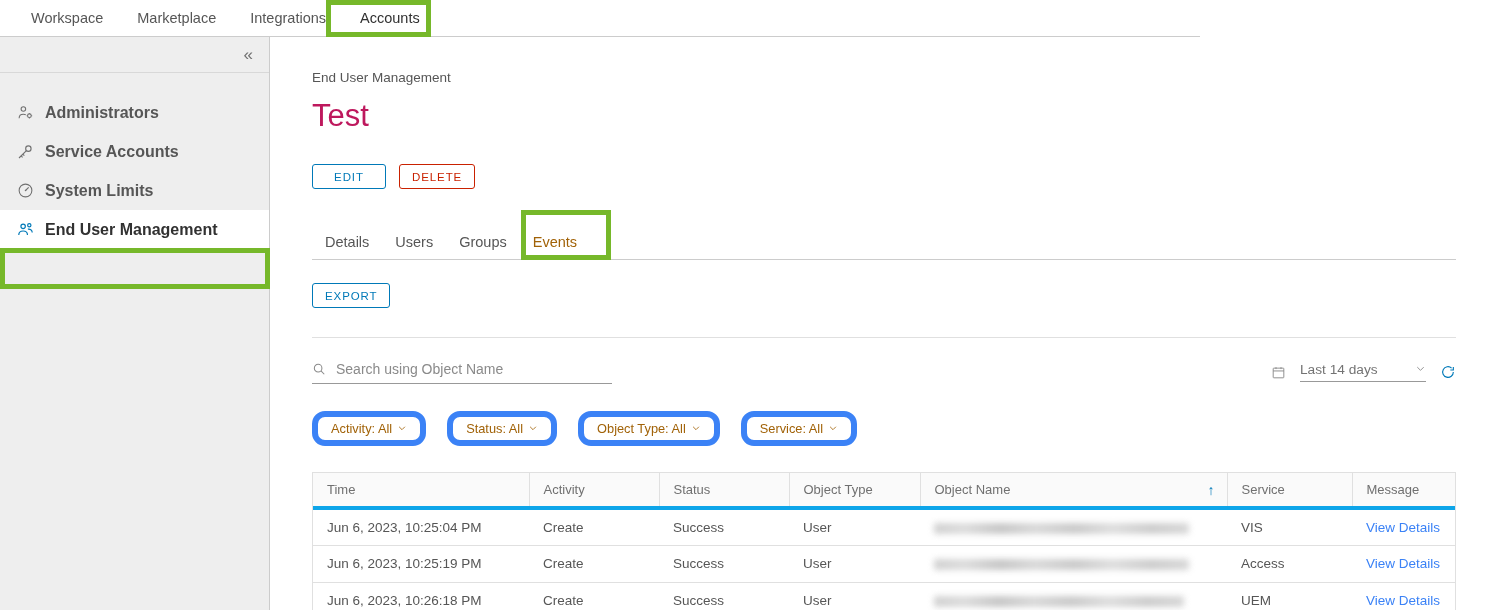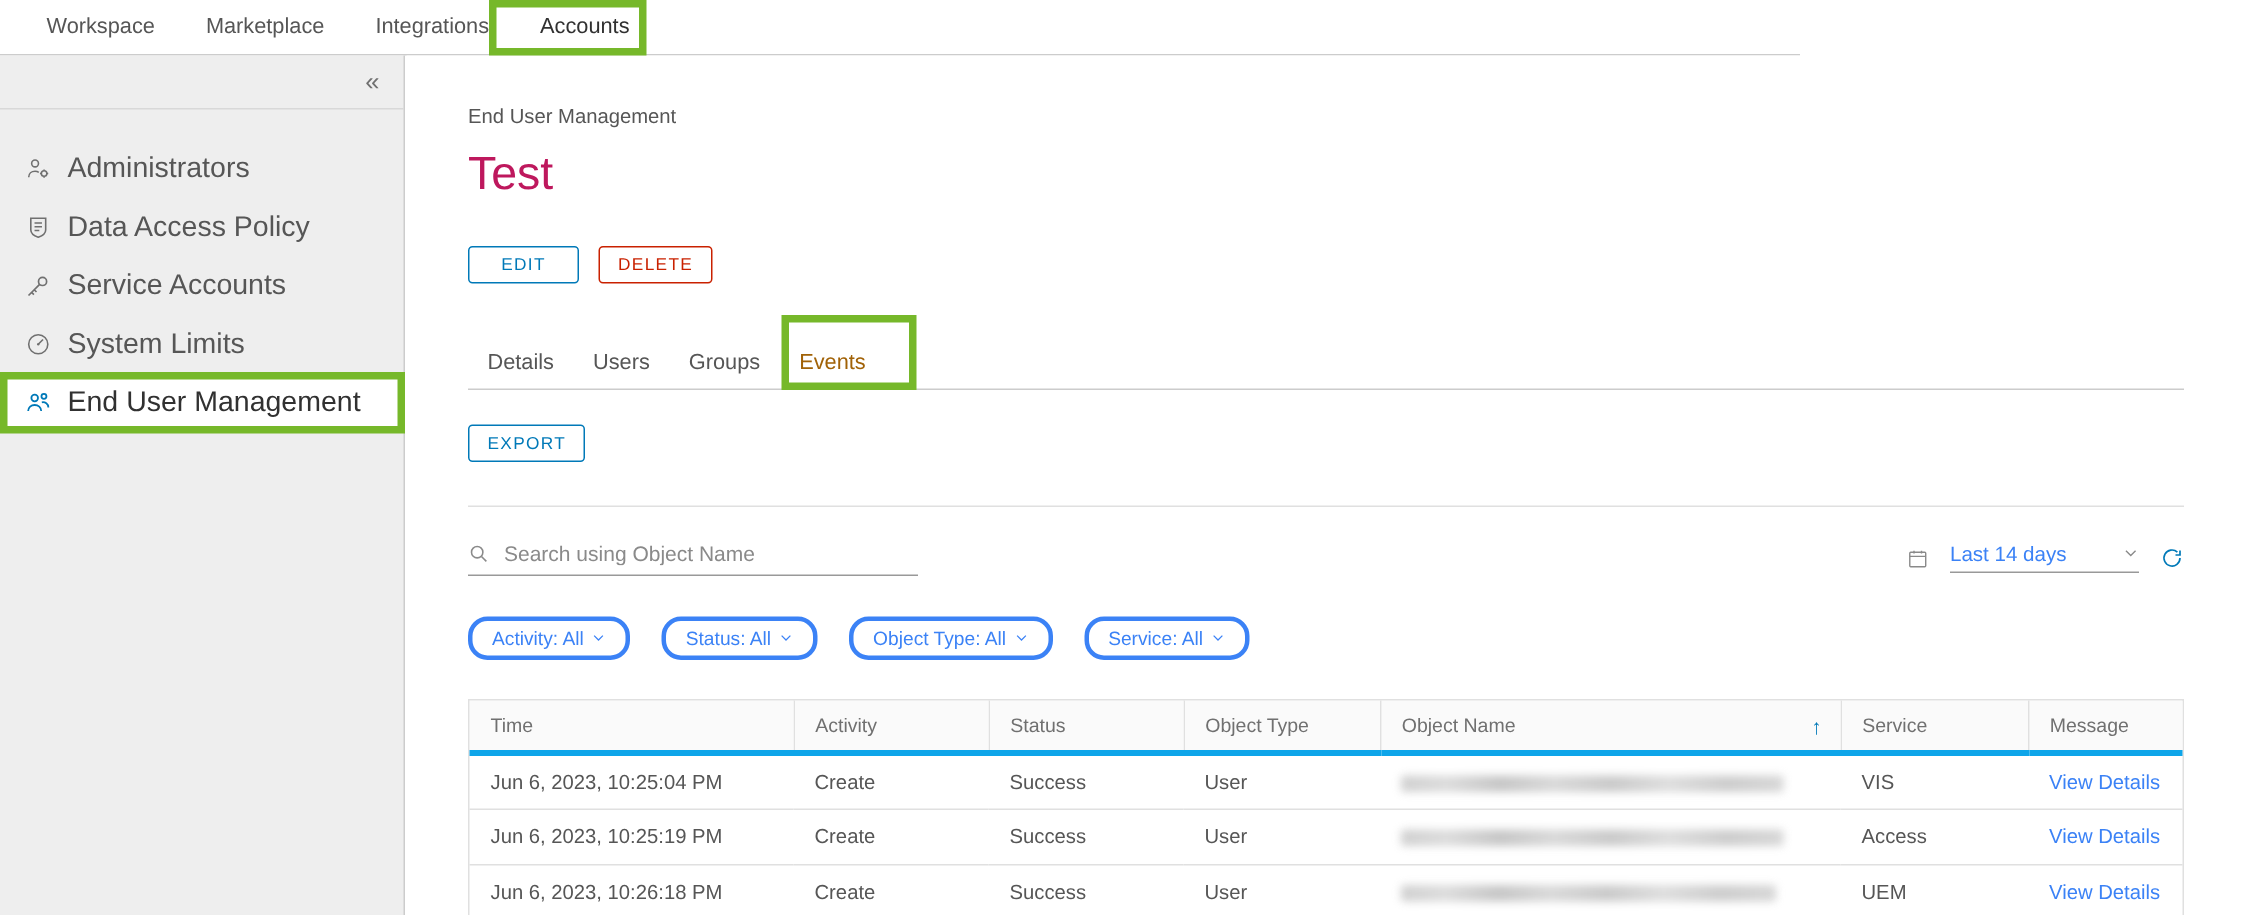--- a/index.html
+++ b/index.html
@@ -85,22 +85,23 @@
     height: 20px;
     margin-right: 9px;
     flex: 0 0 auto;
     display: flex;
     align-items: center;
     justify-content: center;
     color: #707070;
   }
   .side-item.selected .side-icon { color: #0079b8; }
   .side-label {
-    font-size: 19px;
-    color: #565656;
+    font-size: 16px;
+    color: #565656;
+    font-weight: bold;
   }
   .side-item.selected .side-label { color: #313131; }
 
   
   .main {
     position: absolute;
     left: 271px; top: 37px;
     width: 1225px;
     height: 573px;
     background: #ffffff;
@@ -201,39 +202,39 @@
   }
   .cal-icon { color: #8a8a8a; display:flex; }
   .range-select {
     display: flex;
     align-items: center;
     justify-content: space-between;
     width: 126px;
     border-bottom: 1px solid #999999;
     padding-bottom: 4px;
     font-size: 13.7px;
-    color: #3b82f6;
+    color: #737373;
     cursor: pointer;
   }
   .chev { color: #8a8a8a; font-size: 11px; }
   .refresh-icon { color: #0079b8; cursor: pointer; display:flex; }
 
   
   .chips {
     margin-top: 27px;
     display: flex;
     gap: 21px;
   }
   .chip {
-    border: 3px solid #3b82f6;
+    border: 6px solid #3b82f6;
     border-radius: 13px;
     height: 23px;
     padding: 0 13px;
     font-size: 12.8px;
-    color: #3b82f6;
+    color: #a16207;
     display: inline-flex;
     align-items: center;
     gap: 5px;
     cursor: pointer;
     background: #ffffff;
     white-space: nowrap;
   }
 
   
   .table-wrap {
@@ -312,29 +313,20 @@
         <svg width="17" height="17" viewBox="0 0 24 24" fill="none" stroke="currentColor" stroke-width="1.5">
           <circle cx="9" cy="7" r="3.2"></circle>
           <path d="M3 20c0-3.4 2.7-5.6 6-5.6 1.3 0 2.5.3 3.5 1"></path>
           <circle cx="17.5" cy="16.5" r="2.6"></circle>
           <path d="M17.5 12.6v1.2M17.5 19.2v1.2M13.6 16.5h1.2M20.2 16.5h1.2"></path>
         </svg>
       </span>
       <span class="side-label">Administrators</span>
     </div>
 
-    <div class="side-item">
-      <span class="side-icon">
-        <svg width="17" height="17" viewBox="0 0 24 24" fill="none" stroke="currentColor" stroke-width="1.5">
-          <path d="M5 3.5h14v11c0 3.6-3.4 5.6-7 6.9-3.6-1.3-7-3.3-7-6.9v-11z"></path>
-          <path d="M8.5 8h7M8.5 11.5h7M8.5 15h4.5"></path>
-        </svg>
-      </span>
-      <span class="side-label">Data Access Policy</span>
-    </div>
 
     <div class="side-item">
       <span class="side-icon">
         <svg width="18" height="18" viewBox="0 0 24 24" fill="none" stroke="currentColor" stroke-width="1.5">
           <circle cx="16.5" cy="7.5" r="3.6"></circle>
           <path d="M13.9 10.1L4 20M6.8 17.2l2 2M9.1 14.9l2 2"></path>
         </svg>
       </span>
       <span class="side-label">Service Accounts</span>
     </div>

